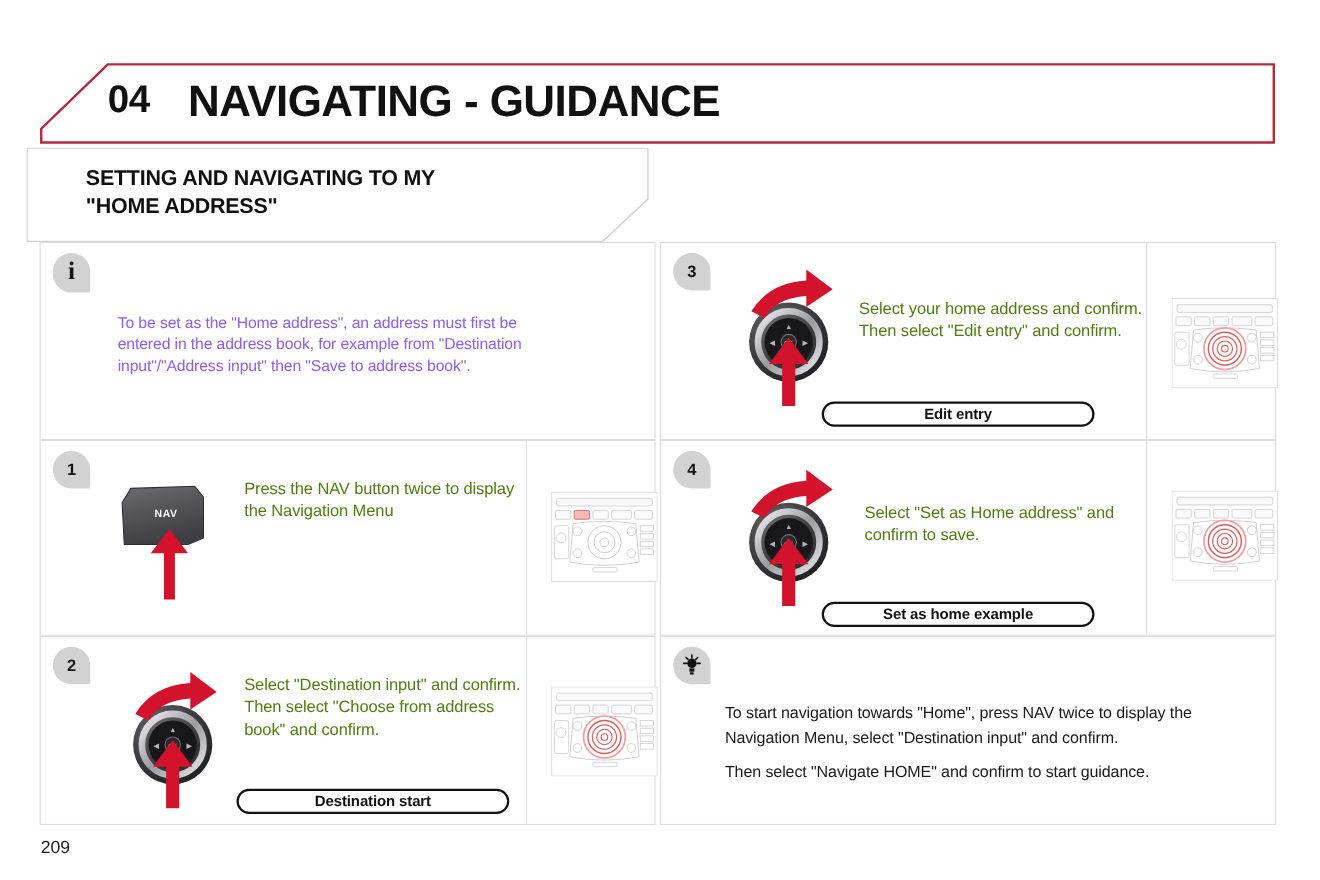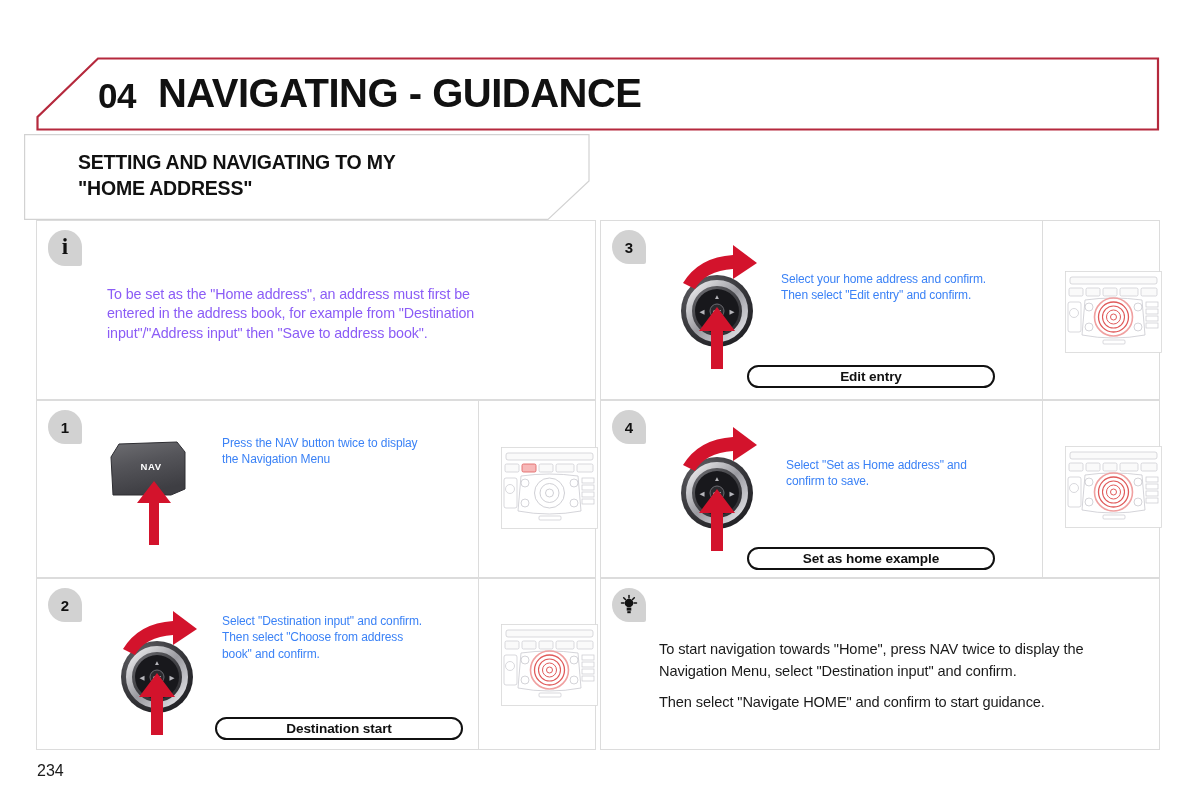--- a/index.html
+++ b/index.html
@@ -27,22 +27,22 @@
   .header-frame {
     position: absolute;
     inset: 0;
   }
   .header-title {
     position: absolute;
     left: 62px;
     top: 50%;
     transform: translateY(-52%);
     display: flex;
-    align-items: flex-end;
-    gap: 22px;
+    align-items: flex-start;
+    gap: 35px;
     white-space: nowrap;
   }
   .header-num {
     font-size: 35px;
     font-weight: bold;
     letter-spacing: -0.5px;
     color: #111;
   }
   .header-text {
     font-size: 40px;
@@ -165,23 +165,23 @@
     left: 62px;
     top: 26px;
     width: 118px;
     height: 130px;
   }
   .step-text {
     position: absolute;
     left: 185px;
     top: 34px;
     width: 250px;
-    font-size: 12px;
+    font-size: 15px;
     line-height: 1.36;
-    color: #3b82f6;
+    color: #4d7c0f;
     white-space: pre-line;
     letter-spacing: -0.1px;
   }
   .step-text.wide { width: 262px; }
 
   .pill {
     position: absolute;
     box-sizing: border-box;
     height: 23px;
     border: 2px solid #111;
@@ -504,13 +504,13 @@
         </svg>
       </div>
       <div class="tip-text">
         <p>To start navigation towards "Home", press NAV twice to display the Navigation Menu, select "Destination input" and confirm.</p>
         <p>Then select "Navigate HOME" and confirm to start guidance.</p>
       </div>
     </div>
   </div>
 </div>
 
-<div class="page-num">234</div>
+<div class="page-num">209</div>
 
 </body></html>

